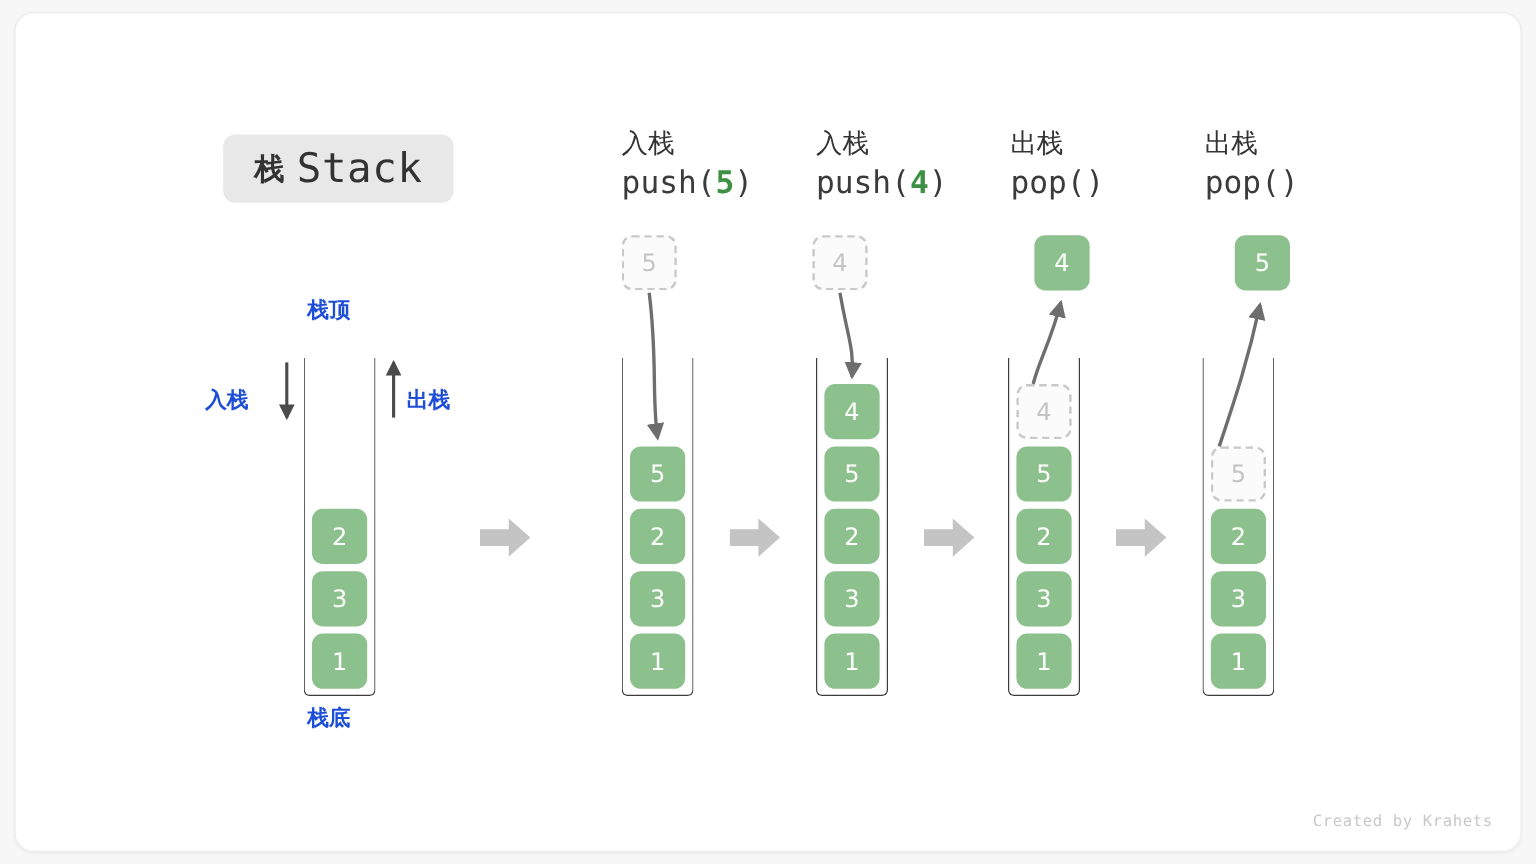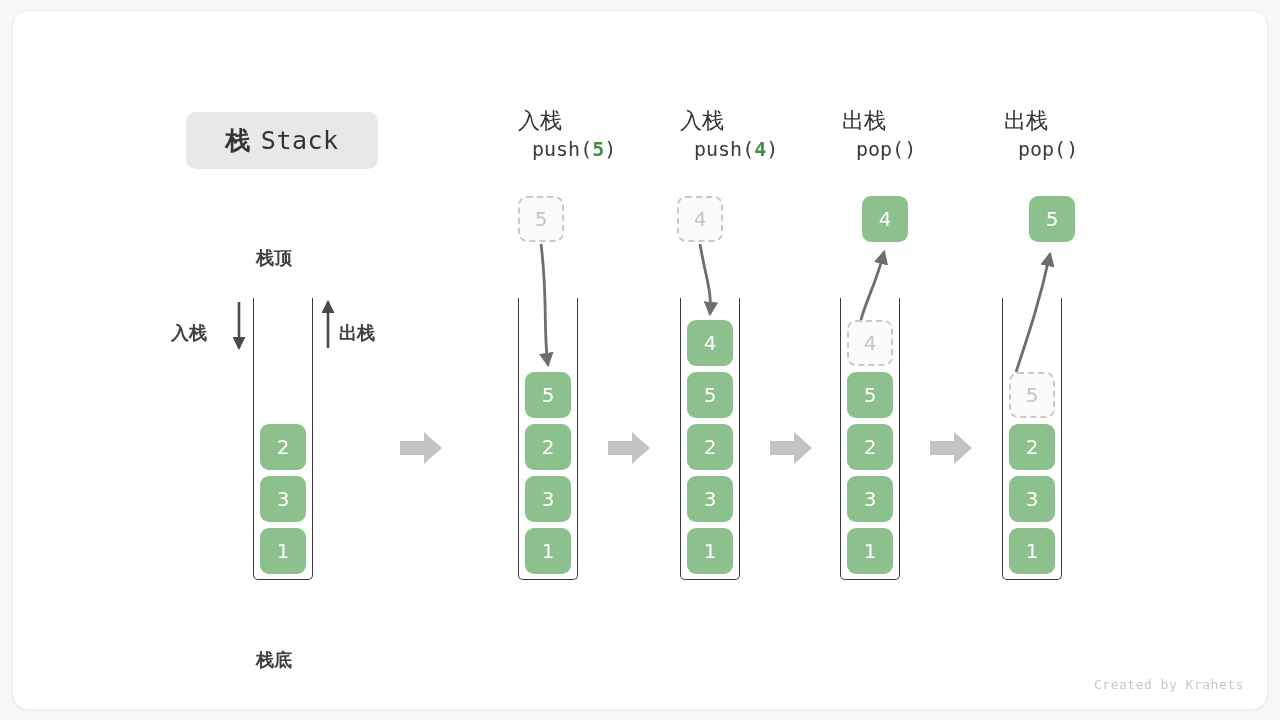--- a/index.html
+++ b/index.html
@@ -51,56 +51,55 @@
     white-space: nowrap;
   }
   .title-chip .cjk {
     font-family: "DejaVu Sans", "Liberation Sans", sans-serif;
     font-weight: bold;
     font-size: 25px;
     letter-spacing: 0.5px;
   }
   .title-chip .mono {
     font-family: "DejaVu Sans Mono", "Liberation Mono", monospace;
-    font-size: 25px;
+    font-size: 34px;
     margin-left: 10px;
     letter-spacing: 0.5px;
   }
 
   
   .op-label {
     position: absolute;
     color: #333333;
     line-height: 1.38;
     white-space: nowrap;
   }
   .op-label .line-cjk {
     font-family: "DejaVu Sans", "Liberation Sans", sans-serif;
     font-size: 22px;
     display: block;
   }
   .op-label .line-code {
     font-family: "DejaVu Sans Mono", "Liberation Mono", monospace;
-    font-size: 20px;
+    font-size: 26px;
     display: block;
     color: #3b3b3b;
-    margin-left: 14px;
   }
   .op-label .arg {
     color: #3e9144;
     font-weight: bold;
   }
 
   
   .annot {
     position: absolute;
     font-family: "DejaVu Sans", "Liberation Sans", sans-serif;
     font-weight: bold;
     font-size: 18px;
-    color: #404040;
+    color: #1d4ed8;
     white-space: nowrap;
   }
 
   
   .stack-box {
     position: absolute;
     box-sizing: border-box;
     background: #ffffff;
     border-left: 1.5px solid #3c3c3c;
     border-right: 1.5px solid #3c3c3c;
@@ -161,21 +160,21 @@
 <div id="canvas">
   <div id="card"></div>
   <div id="stage">
 
     <div class="title-chip" style="left:186px; top:112px; width:192px; height:57px;">
       <span class="cjk">栈</span>
       <span class="mono">Stack</span>
     </div>
 
     <div class="annot" style="left:256px; top:246px;">栈顶</div>
-    <div class="annot" style="left:256px; top:648px;">栈底</div>
+    <div class="annot" style="left:256px; top:586px;">栈底</div>
     <div class="annot" style="left:171px; top:321px;">入栈</div>
     <div class="annot" style="left:339px; top:321px;">出栈</div>
 
     <div id="generated">
         <div class="stack-box" style="left: 253px; top: 298px; width: 60px; height: 282px;"></div>
         <div class="cell solid" style="left: 260px; top: 424px; width: 46px; height: 46px;">2</div>
         <div class="cell solid" style="left: 260px; top: 476px; width: 46px; height: 46px;">3</div>
         <div class="cell solid" style="left: 260px; top: 528px; width: 46px; height: 46px;">1</div>
         <div class="op-label" style="left: 518px; top: 106px;">
           <span class="line-cjk">入栈</span>

